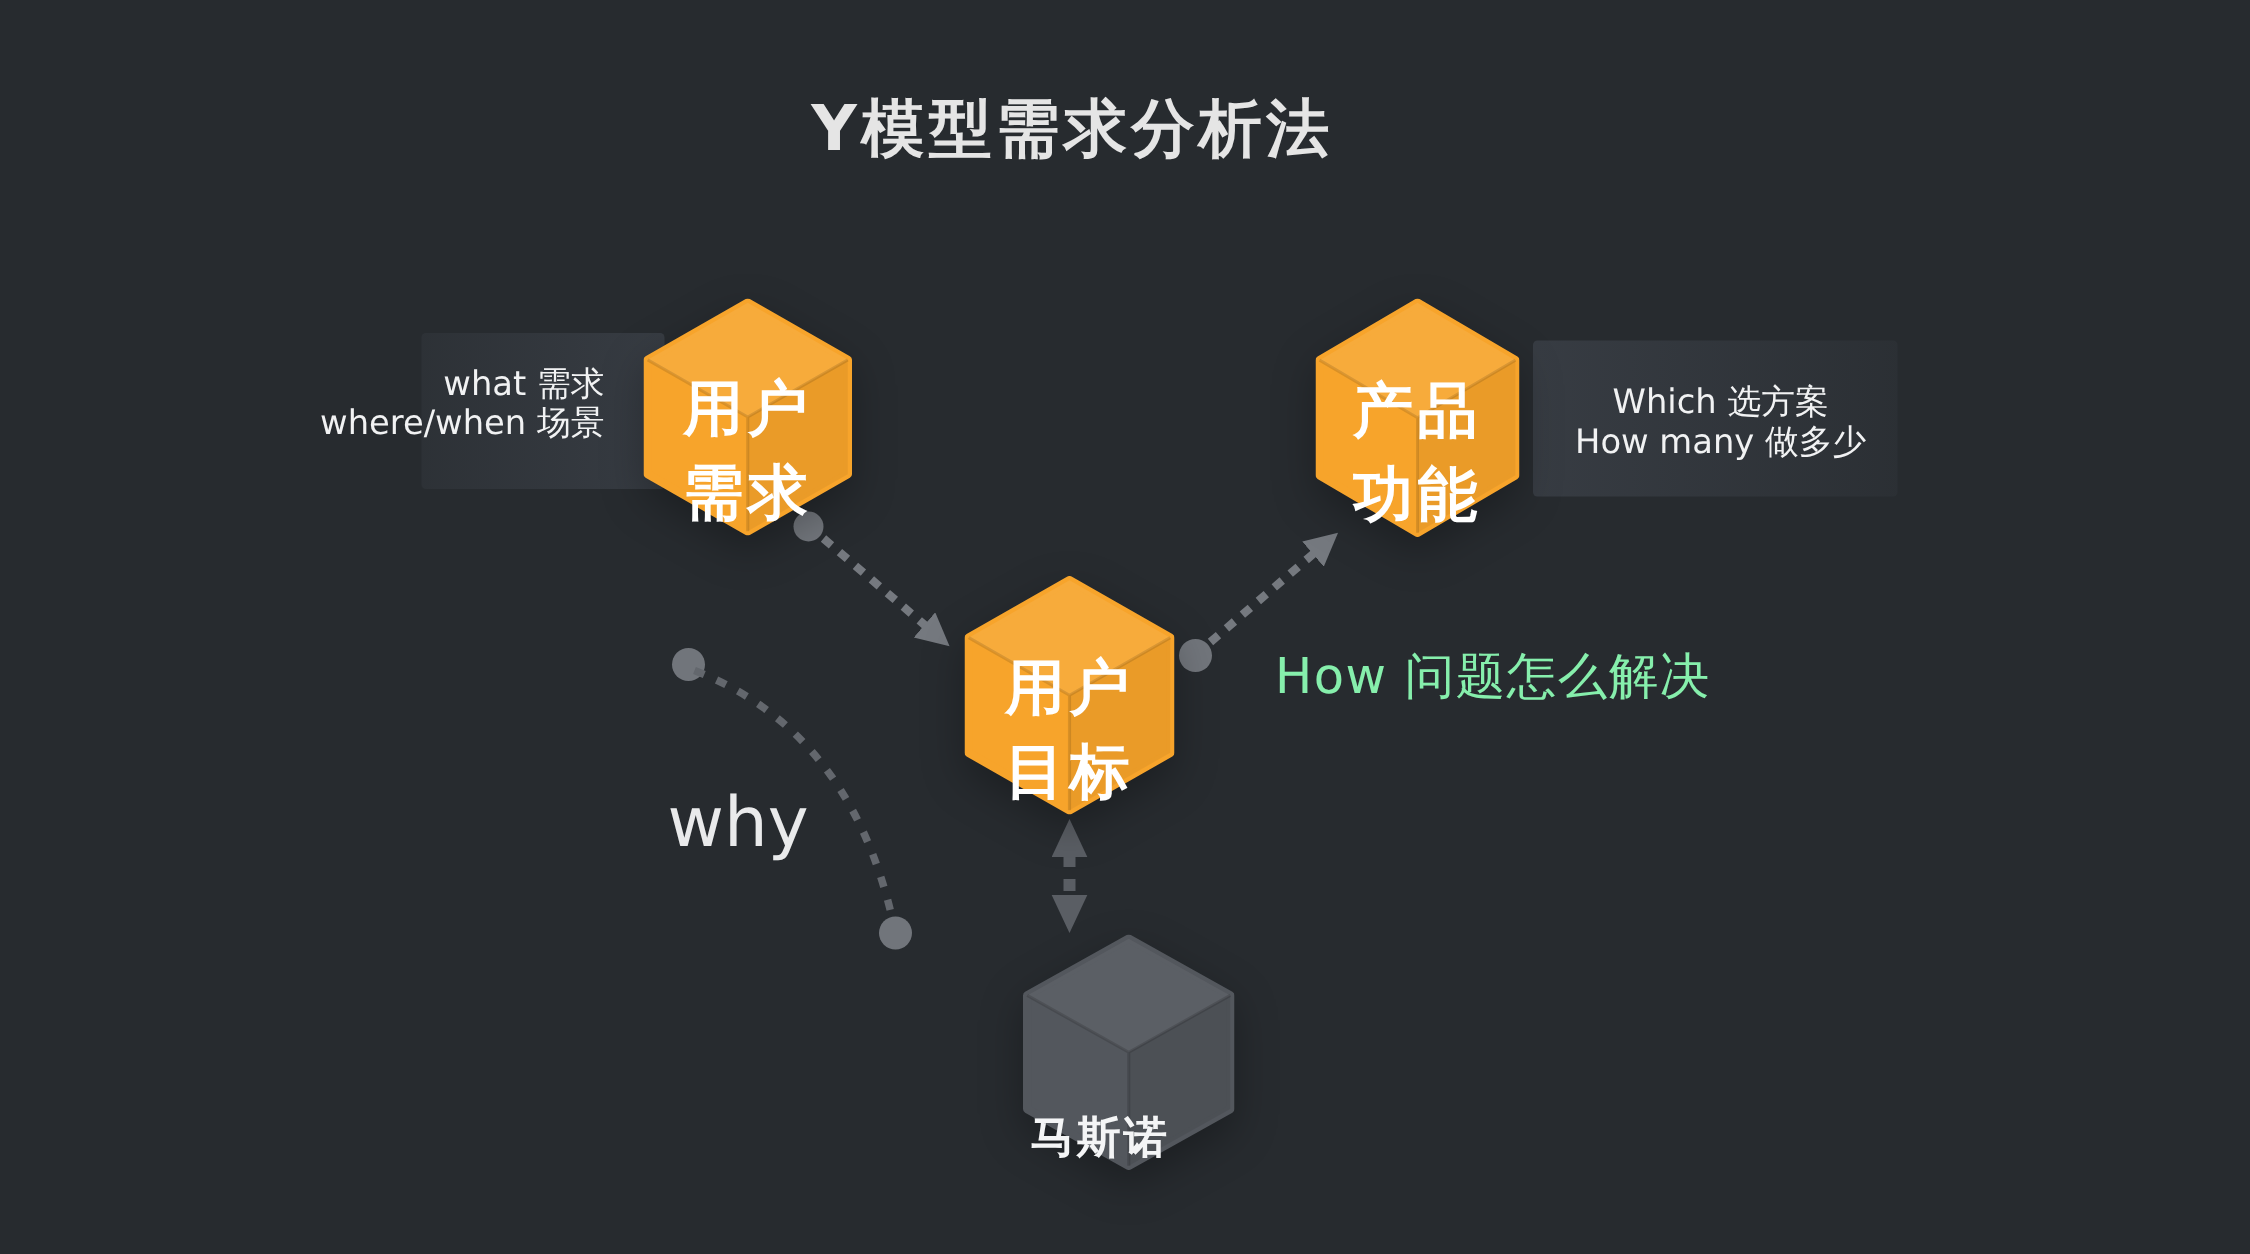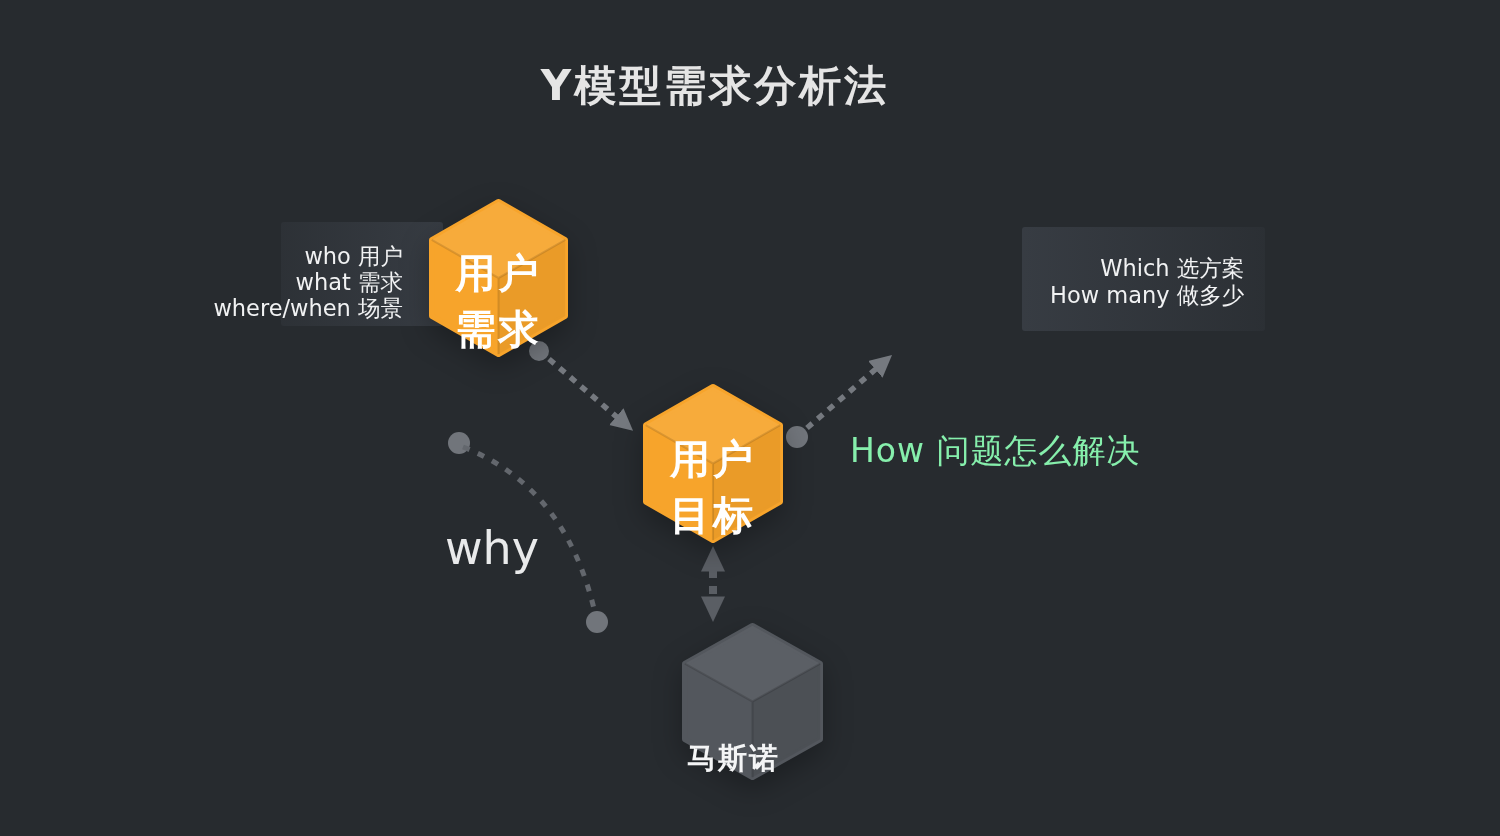--- a/index.html
+++ b/index.html
@@ -31,21 +31,21 @@
     background:linear-gradient(90deg, rgba(56,61,68,0.35), rgba(56,61,68,0.95));
   }
   .label-box.right{
     left:1022px;top:227px;width:243px;
     background:linear-gradient(90deg, rgba(56,61,68,0.95), rgba(56,61,68,0.25));
   }
   .box-text{
     z-index:2;color:#F1F2F3;font-size:22.5px;line-height:26px;white-space:nowrap;
   }
   .box-text.who{left:160px;top:243px;width:243px;text-align:right;}
-  .box-text.which{left:1050px;top:255px;text-align:right;line-height:27px;}
+  .box-text.which{left:1050px;top:255px;text-align:center;line-height:27px;}
 
   
   .how-label{
     left:850px;top:429px;
     font-size:33px;color:#86efac;letter-spacing:1px;white-space:nowrap;z-index:5;
   }
   .why-label{
     left:445px;top:521px;
     font-size:46px;color:#E9EAEB;z-index:5;
   }
@@ -78,21 +78,20 @@
 </style>
 </head>
 <body>
 
 <div class="canvas">
 
   <div class="abs title">Y模型需求分析法</div>
 
   <div class="abs label-box left"></div>
   <div class="abs box-text who">
-    <div>who 用户</div>
     <div>what 需求</div>
     <div>where/when 场景</div>
   </div>
 
   <div class="abs label-box right"></div>
   <div class="abs box-text which">
     <div>Which 选方案</div>
     <div>How many 做多少</div>
   </div>
 
@@ -136,20 +135,32 @@
       <polygon points="50,2 98,29.5 50,57 2,29.5" fill="#FFFFFF" opacity="0.08"></polygon>
       <polygon points="50,57 98,29.5 98,84.5 50,112" fill="#000000" opacity="0.05"></polygon>
       <path d="M50,57 L2,29.5 M50,57 L98,29.5 M50,57 L50,112" stroke="#000000" opacity="0.12" stroke-width="1.5" fill="none"></path>
     </svg>
     <div class="hex-label big">
       <div>用户</div>
       <div>需求</div>
     </div>
   </div>
 
+  <div class="abs hex hex-orange" id="node-product-features">
+    <svg viewBox="0 0 100 114" preserveAspectRatio="none">
+      <polygon class="hex-body" points="50,2 98,29.5 98,84.5 50,112 2,84.5 2,29.5" fill="#F7A42B"></polygon>
+      <polygon points="50,2 98,29.5 50,57 2,29.5" fill="#FFFFFF" opacity="0.08"></polygon>
+      <polygon points="50,57 98,29.5 98,84.5 50,112" fill="#000000" opacity="0.05"></polygon>
+      <path d="M50,57 L2,29.5 M50,57 L98,29.5 M50,57 L50,112" stroke="#000000" opacity="0.12" stroke-width="1.5" fill="none"></path>
+    </svg>
+    <div class="hex-label big">
+      <div>产品</div>
+      <div>功能</div>
+    </div>
+  </div>
 
   <div class="abs hex hex-orange" id="node-user-goals">
     <svg viewBox="0 0 100 114" preserveAspectRatio="none">
       <polygon class="hex-body" points="50,2 98,29.5 98,84.5 50,112 2,84.5 2,29.5" fill="#F7A42B"></polygon>
       <polygon points="50,2 98,29.5 50,57 2,29.5" fill="#FFFFFF" opacity="0.08"></polygon>
       <polygon points="50,57 98,29.5 98,84.5 50,112" fill="#000000" opacity="0.05"></polygon>
       <path d="M50,57 L2,29.5 M50,57 L98,29.5 M50,57 L50,112" stroke="#000000" opacity="0.12" stroke-width="1.5" fill="none"></path>
     </svg>
     <div class="hex-label big">
       <div>用户</div>

